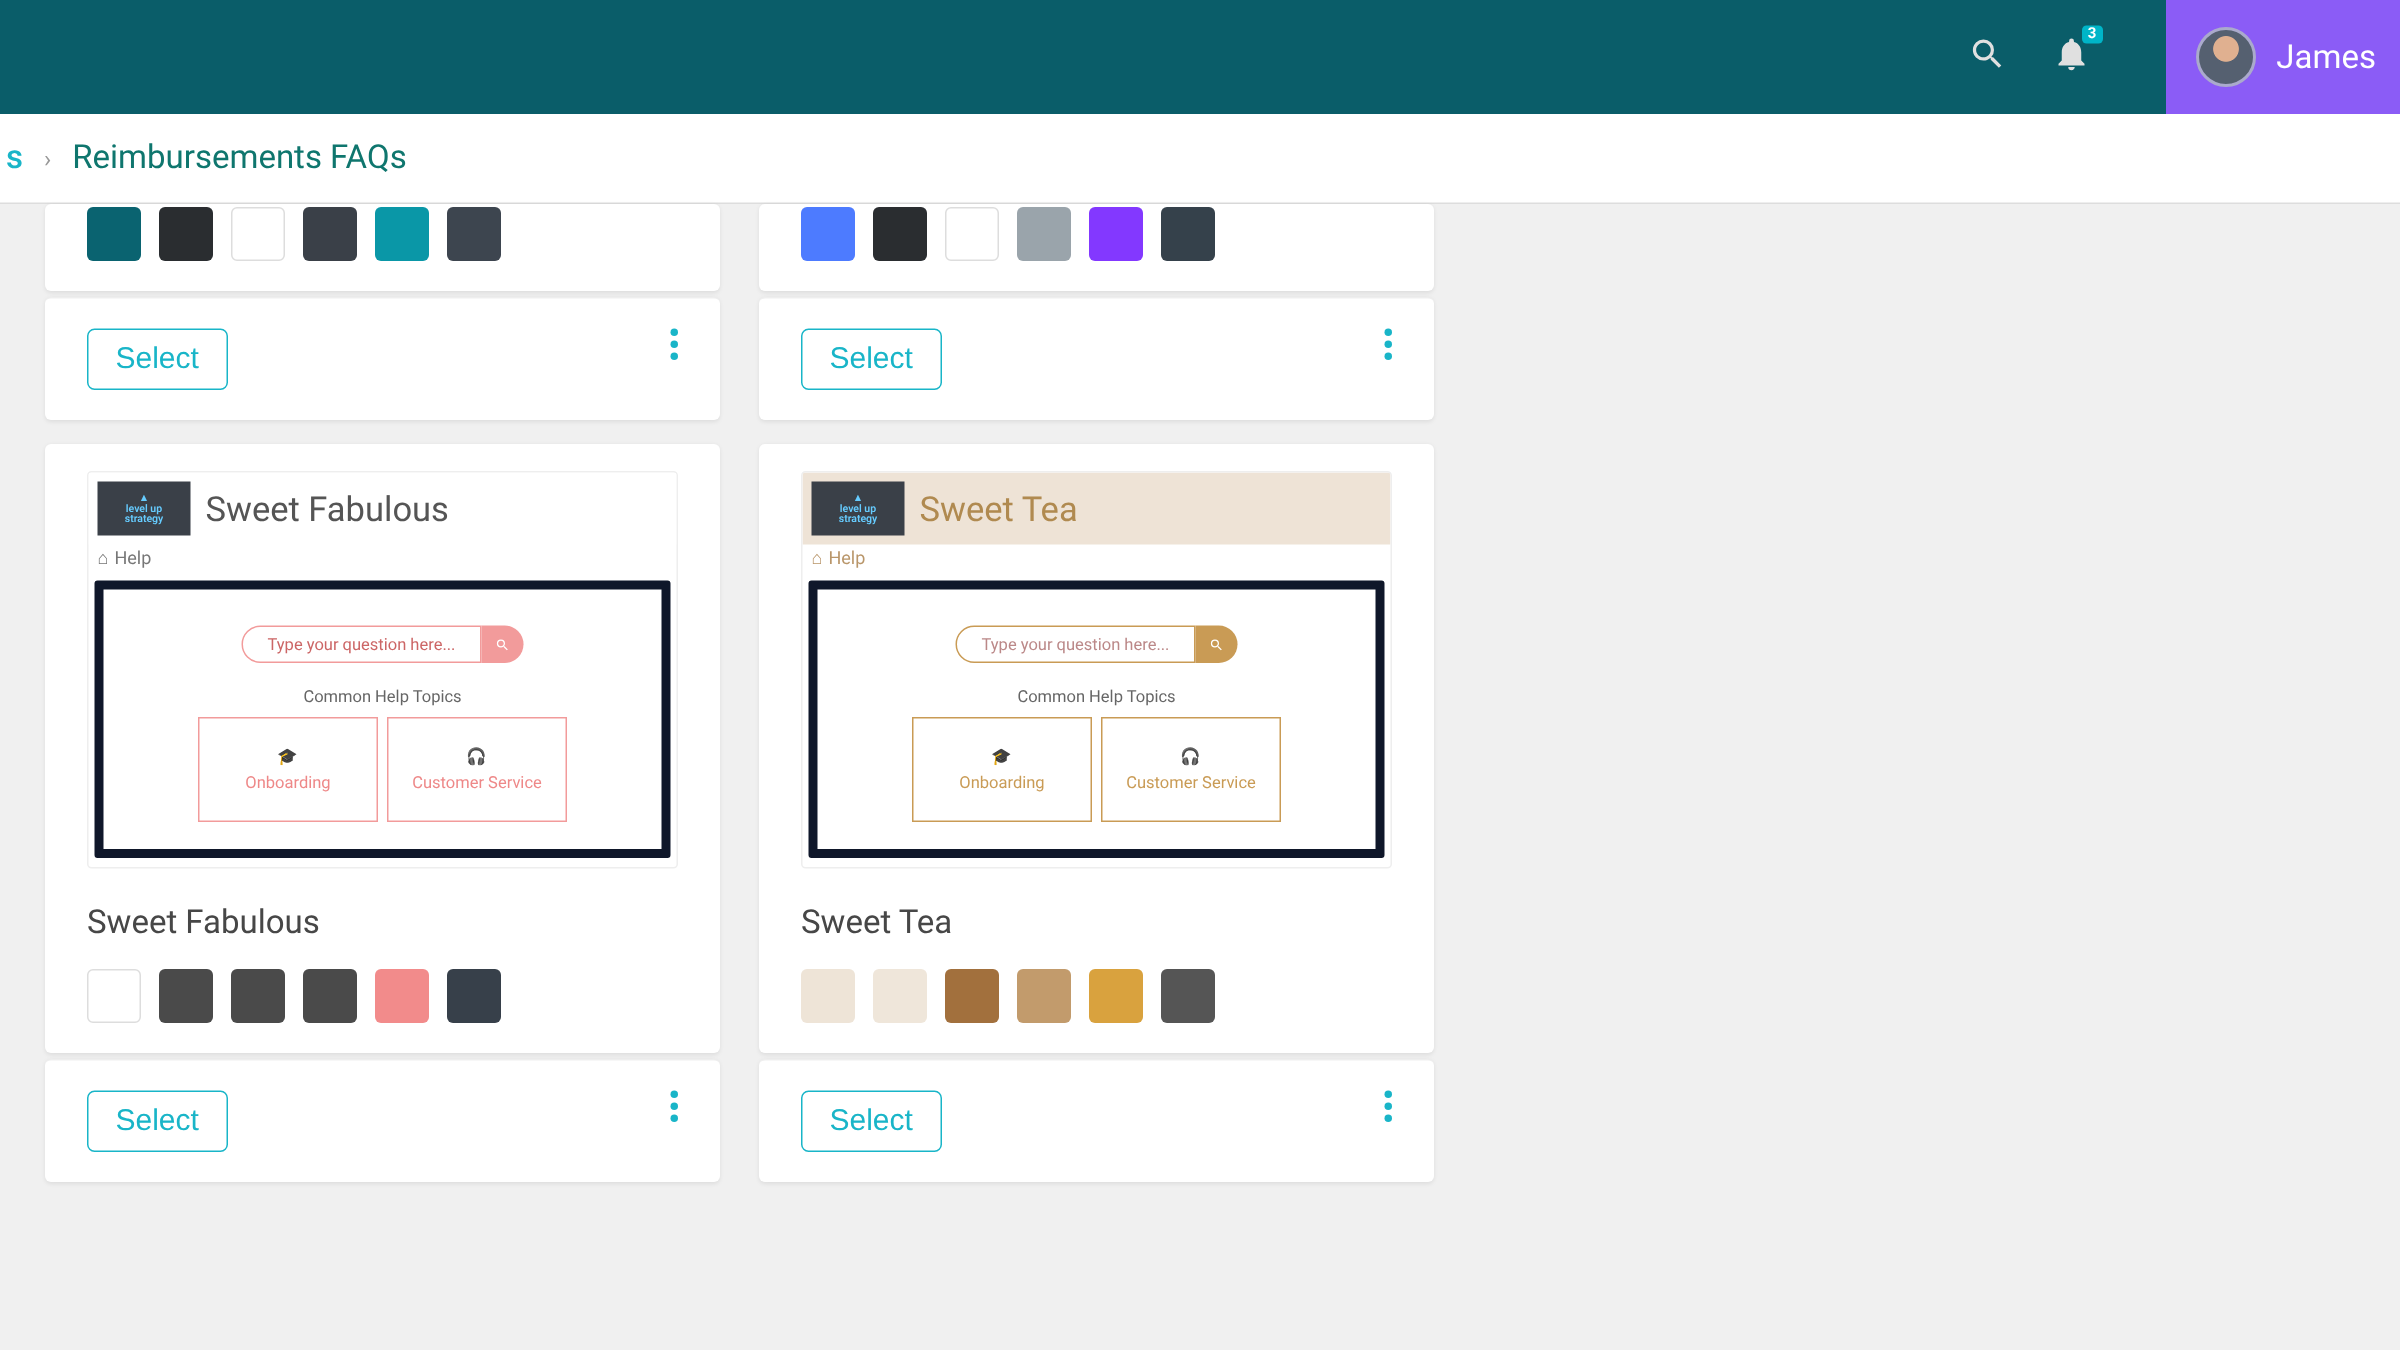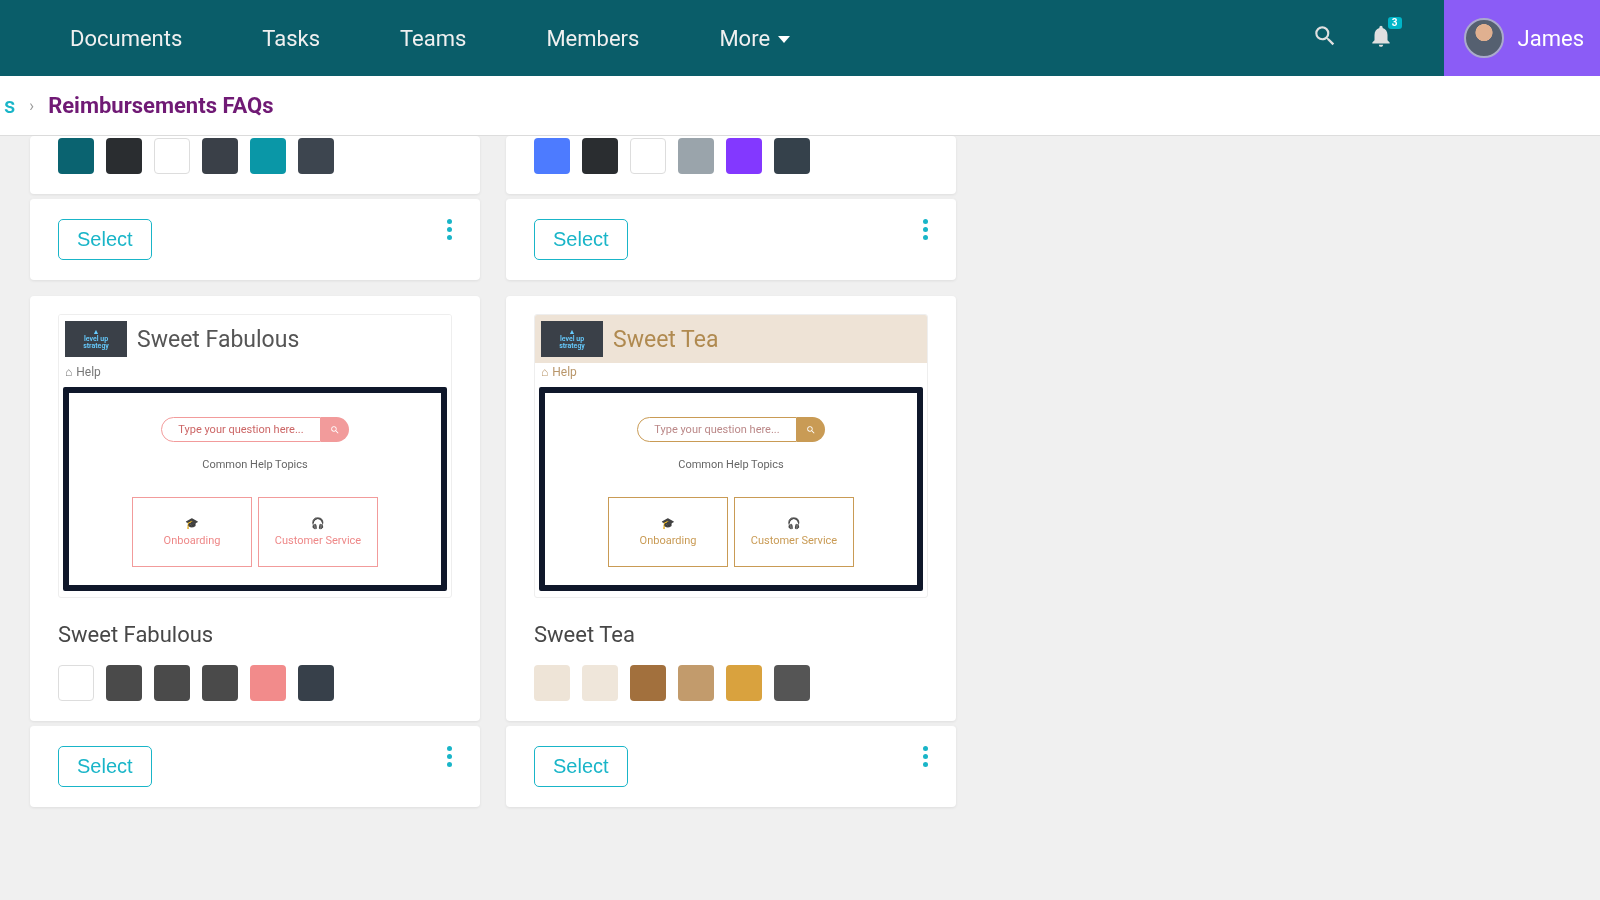--- a/index.html
+++ b/index.html
@@ -80,21 +80,21 @@
     background: #fff;
     height: 60px;
     display: flex;
     align-items: center;
     padding: 0 4px;
     border-bottom: 1px solid #ddd;
     font-size: 22px;
   }
   .bc-prev { color: #19b5c8; font-weight: 500; }
   .bc-sep { color: #999; margin: 0 14px; font-size: 16px; }
-  .bc-current { color: #701a75; font-weight: 700; }
+  .bc-current { color: #0f766e; font-weight: 400; }
 
   .content {
     padding: 0 0 0 30px;
     display: flex;
     gap: 26px;
   }
   .col { display: flex; flex-direction: column; gap: 16px; }
 
   .card {
     background: #fff;
@@ -177,21 +177,21 @@
     width: 28px; height: 25px;
     display: flex;
     align-items: center;
     justify-content: center;
     font-size: 10px;
     color: #fff;
   }
   .pv-common {
     font-size: 11px;
     color: #666;
-    margin-bottom: 26px;
+    margin-bottom: 7px;
   }
   .pv-topics {
     display: flex;
     justify-content: center;
     gap: 6px;
   }
   .pv-topic {
     width: 120px;
     height: 70px;
     display: flex;
@@ -266,30 +266,20 @@
     width: 5px; height: 5px;
     background: #19b5c8;
     border-radius: 50%;
     display: block;
   }
 </style>
 </head>
 <body>
 
 <div class="header">
-  <div class="nav">
-    <div class="nav-item">Documents</div>
-    <div class="nav-item">Tasks</div>
-    <div class="nav-item">Teams</div>
-    <div class="nav-item">Members</div>
-    <div class="nav-item more">
-      <span>More</span>
-      <span class="chev-down"></span>
-    </div>
-  </div>
   <div class="header-right">
     <span class="search-icon">
       <svg viewBox="0 0 24 24">
           <path d="M15.5 14h-.79l-.28-.27A6.471 6.471 0 0016 9.5 6.5 6.5 0 109.5 16c1.61 0 3.09-.59 4.23-1.57l.27.28v.79l5 4.99L20.49 19l-4.99-5zm-6 0C7.01 14 5 11.99 5 9.5S7.01 5 9.5 5 14 7.01 14 9.5 11.99 14 9.5 14z"></path>
         </svg>
     </span>
     <span class="bell-wrap">
       <span class="bell-icon">
         <svg viewBox="0 0 24 24">
             <path d="M12 22c1.1 0 2-.9 2-2h-4a2 2 0 002 2zm6-6V11c0-3.07-1.63-5.64-4.5-6.32V4a1.5 1.5 0 00-3 0v.68C7.64 5.36 6 7.92 6 11v5l-2 2v1h16v-1l-2-2z"></path>

